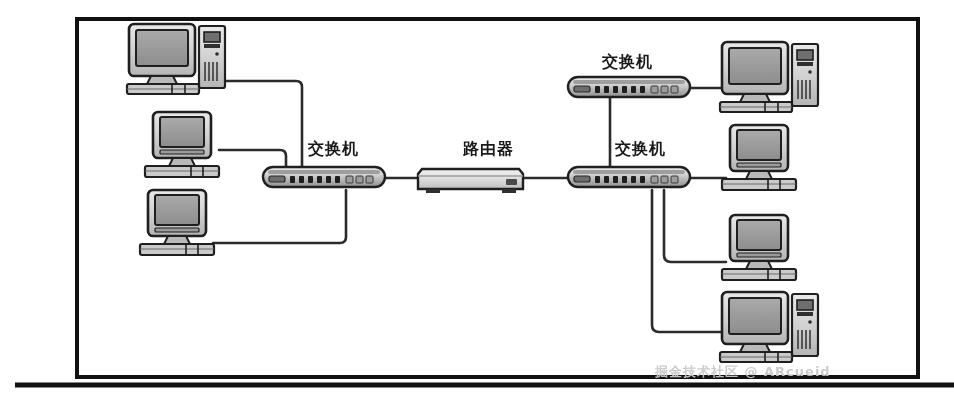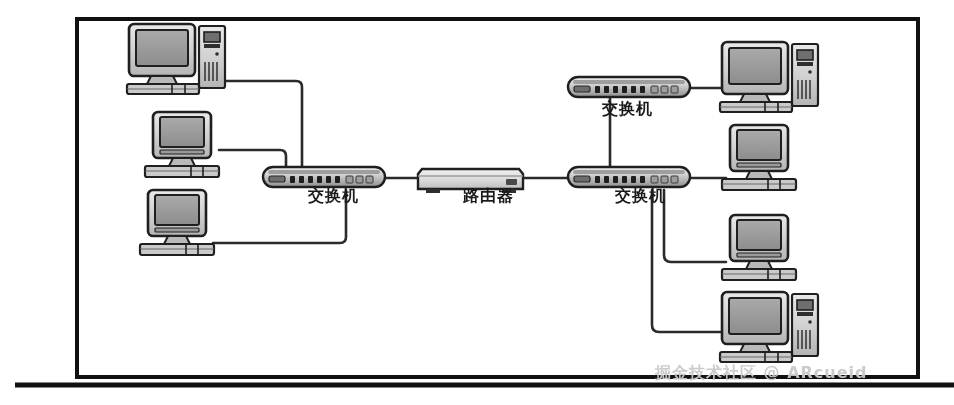--- a/index.html
+++ b/index.html
@@ -20,27 +20,26 @@
   }
   .label{
     position:absolute;
     font-family:"DejaVu Sans","Liberation Sans",sans-serif;
     font-size:16px;
     font-weight:700;
     color:#1a1a1a;
     white-space:nowrap;
     letter-spacing:1px;
     line-height:1;
-    margin-top:47px;
   }
   #watermark{
     position:absolute;
     left:655px; top:363px;
     font-family:"DejaVu Sans","Liberation Sans",sans-serif;
-    font-size:16px;
+    font-size:13px;
     font-weight:700;
     color:#c9c9c9;
     white-space:nowrap;
     letter-spacing:1px;
     opacity:.95;
   }
 </style>
 </head>
 <body>
 

